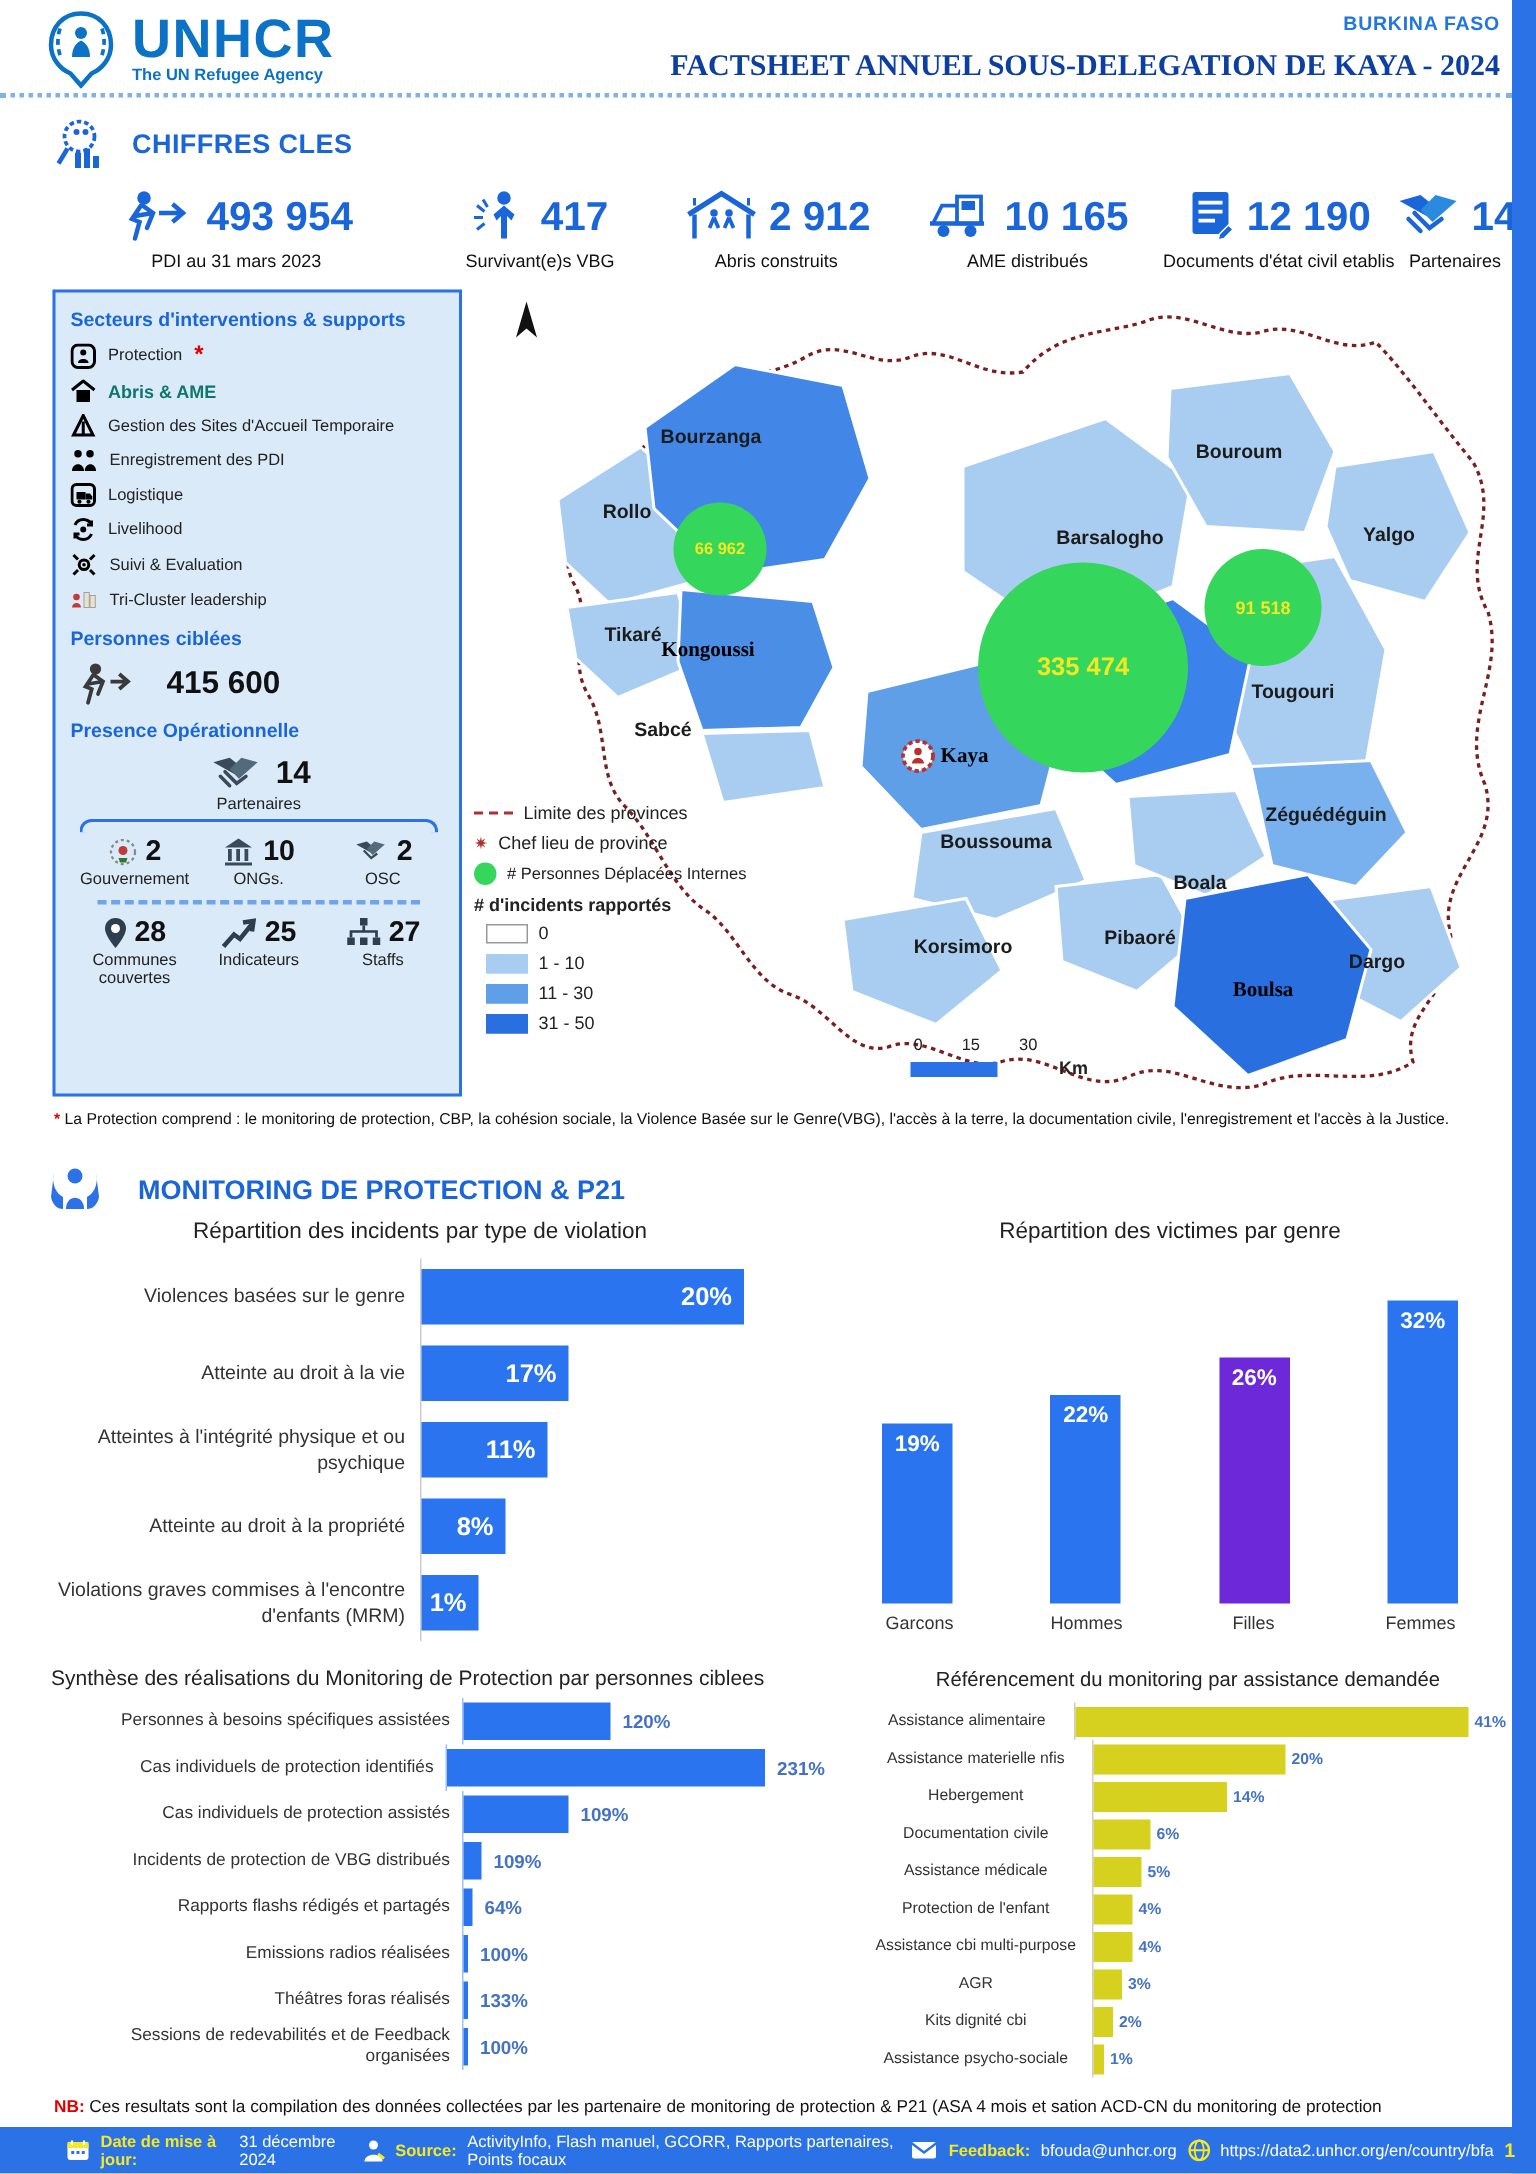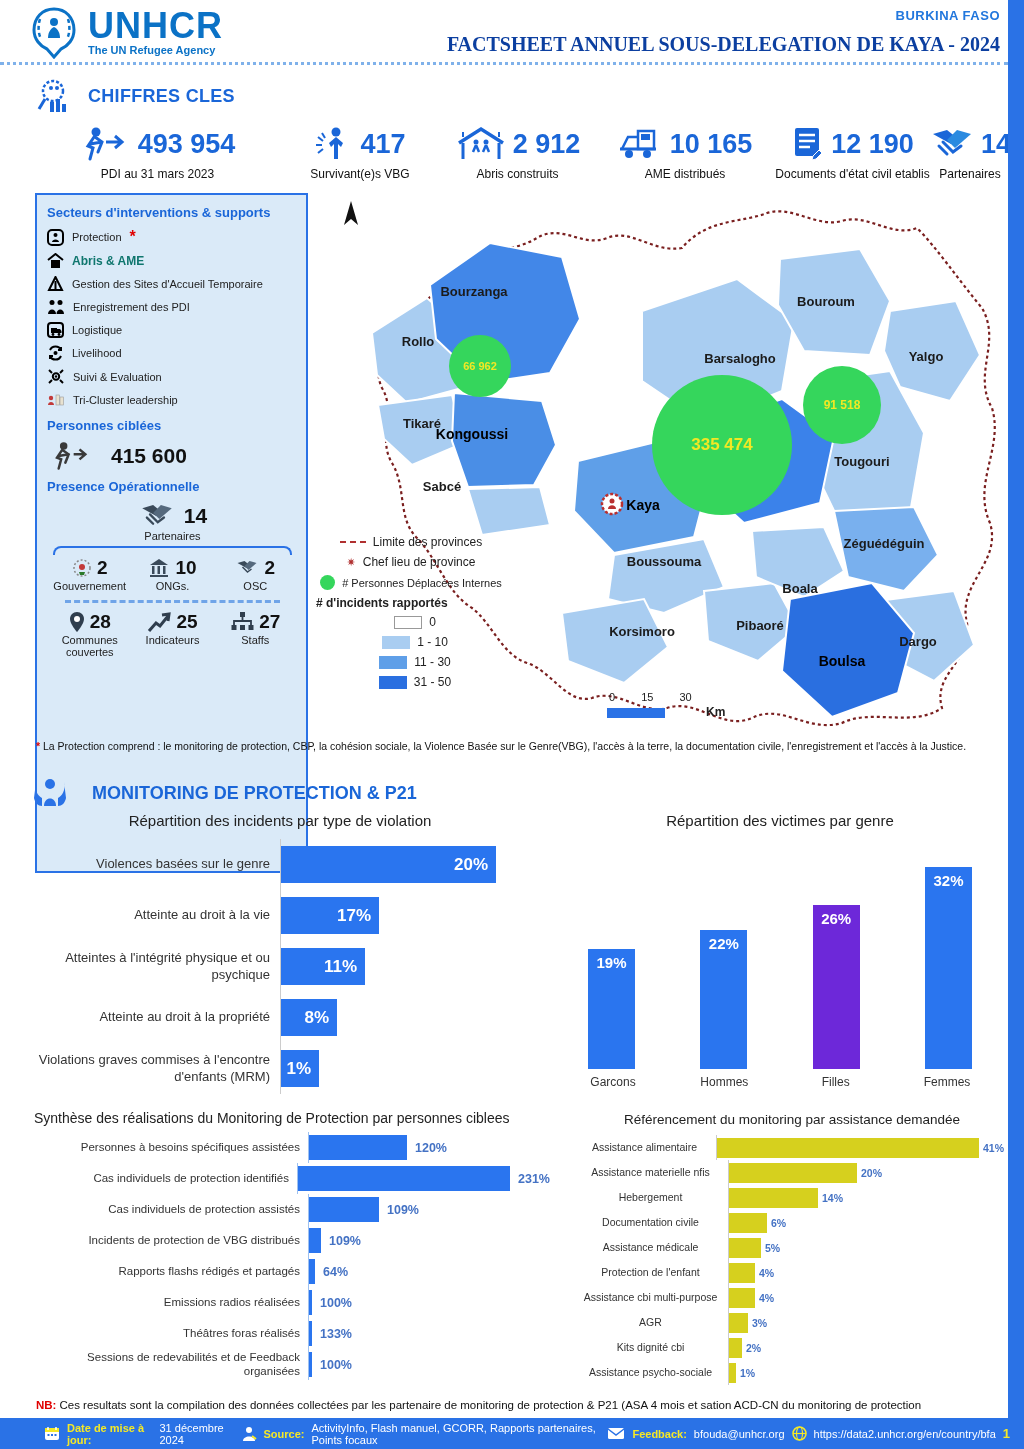--- a/index.html
+++ b/index.html
@@ -29,21 +29,21 @@
   .section-chiffres{position:absolute;left:36px;top:78px;display:flex;align-items:center;gap:10px;}
   .section-chiffres .t{font-size:18px;font-weight:bold;color:var(--kpi);letter-spacing:.3px;}
   .kpi-row{position:absolute;left:30px;top:122px;width:975px;display:flex;}
   .kpi{display:flex;flex-direction:column;align-items:center;}
   .kpi-top{display:flex;align-items:center;gap:6px;height:44px;}
   .kpi-val{font-size:27px;font-weight:bold;color:var(--kpi);white-space:nowrap;}
   .kpi-lab{font-size:12px;color:#111;margin-top:1px;white-space:nowrap;}
   .k1{width:255px;} .k2{width:150px;} .k3{width:165px;} .k4{width:170px;} .k5{width:165px;} .k6{width:70px;}
 
   
-  .sidebar{position:absolute;left:35px;top:193px;width:273px;height:680px;background:var(--panel-bg);border:2px solid var(--accent);padding:10px 8px 6px 10px;z-index:0;}
+  .sidebar{position:absolute;left:35px;top:193px;width:273px;height:538px;background:var(--panel-bg);border:2px solid var(--accent);padding:10px 8px 6px 10px;z-index:0;}
   .sb-title{font-size:13px;font-weight:bold;color:#1a66d8;margin-bottom:8px;}
   .sector{display:flex;align-items:center;gap:8px;margin-bottom:7px;}
   .sector .lab{font-size:11px;color:#222;}
   .sector .lab.b{font-weight:bold;font-size:12px;color:#0f766e;}
   .red{color:var(--red);font-weight:bold;}
   .targeted{display:flex;align-items:center;gap:16px;margin:6px 0 8px 2px;}
   .targeted .v{font-size:21px;font-weight:bold;color:#111;}
   .presence{text-align:center;}
   .pres-main{display:flex;align-items:center;justify-content:center;gap:8px;}
   .pres-main .v{font-size:21px;font-weight:bold;color:#111;}
@@ -53,24 +53,24 @@
   .trio .cell{display:flex;flex-direction:column;align-items:center;width:33%;}
   .trio .top{display:flex;align-items:center;gap:5px;}
   .trio .v{font-size:19px;font-weight:bold;color:#111;}
   .trio .l{font-size:11px;color:#222;margin-top:1px;}
   .dash-sep{border-top:3px dashed #6fa4e8;margin:8px 18px 8px 18px;}
 
   
   .map{position:absolute;left:312px;top:193px;width:694px;height:545px;}
   .map svg.geo{position:absolute;left:0;top:0;}
   .city{position:absolute;font-size:13px;color:#1b1b1b;font-weight:600;transform:translate(-50%,-50%);white-space:nowrap;}
-  .city.b{font-weight:bold;font-size:14px;color:#000;}
+  .city.b{font-weight:bold;font-size:14px;color:#000;font-family:Liberation Serif, serif;}
   .pdi-circle{position:absolute;background:var(--green);border-radius:50%;display:flex;align-items:center;justify-content:center;color:var(--green-txt);font-weight:bold;transform:translate(-50%,-50%);}
   .legend{position:absolute;left:4px;top:342px;width:190px;font-size:12px;color:#222;}
-  .leg-row{display:flex;align-items:center;gap:7px;margin-bottom:6px;justify-content:center;}
+  .leg-row{display:flex;align-items:center;gap:7px;margin-bottom:6px;}
   .leg-dash{width:26px;border-top:2px dashed #b03030;}
   .leg-star{color:#b03030;font-size:11px;}
   .leg-green{width:15px;height:15px;border-radius:50%;background:var(--green);}
   .leg-title{font-weight:bold;color:#222;margin:2px 0 5px 0;}
   .swatch{width:28px;height:13px;border:1px solid #999;margin-left:8px;}
   .scalebar{position:absolute;left:295px;top:498px;width:130px;font-size:11px;color:#222;}
   .scale-ticks{display:flex;gap:26px;margin-bottom:2px;margin-left:2px;}
   .scale-rect{width:58px;height:10px;background:var(--accent);display:inline-block;vertical-align:middle;}
   .scale-km{font-size:12px;font-weight:bold;margin-left:38px;}
   .north{position:absolute;left:30px;top:8px;}

